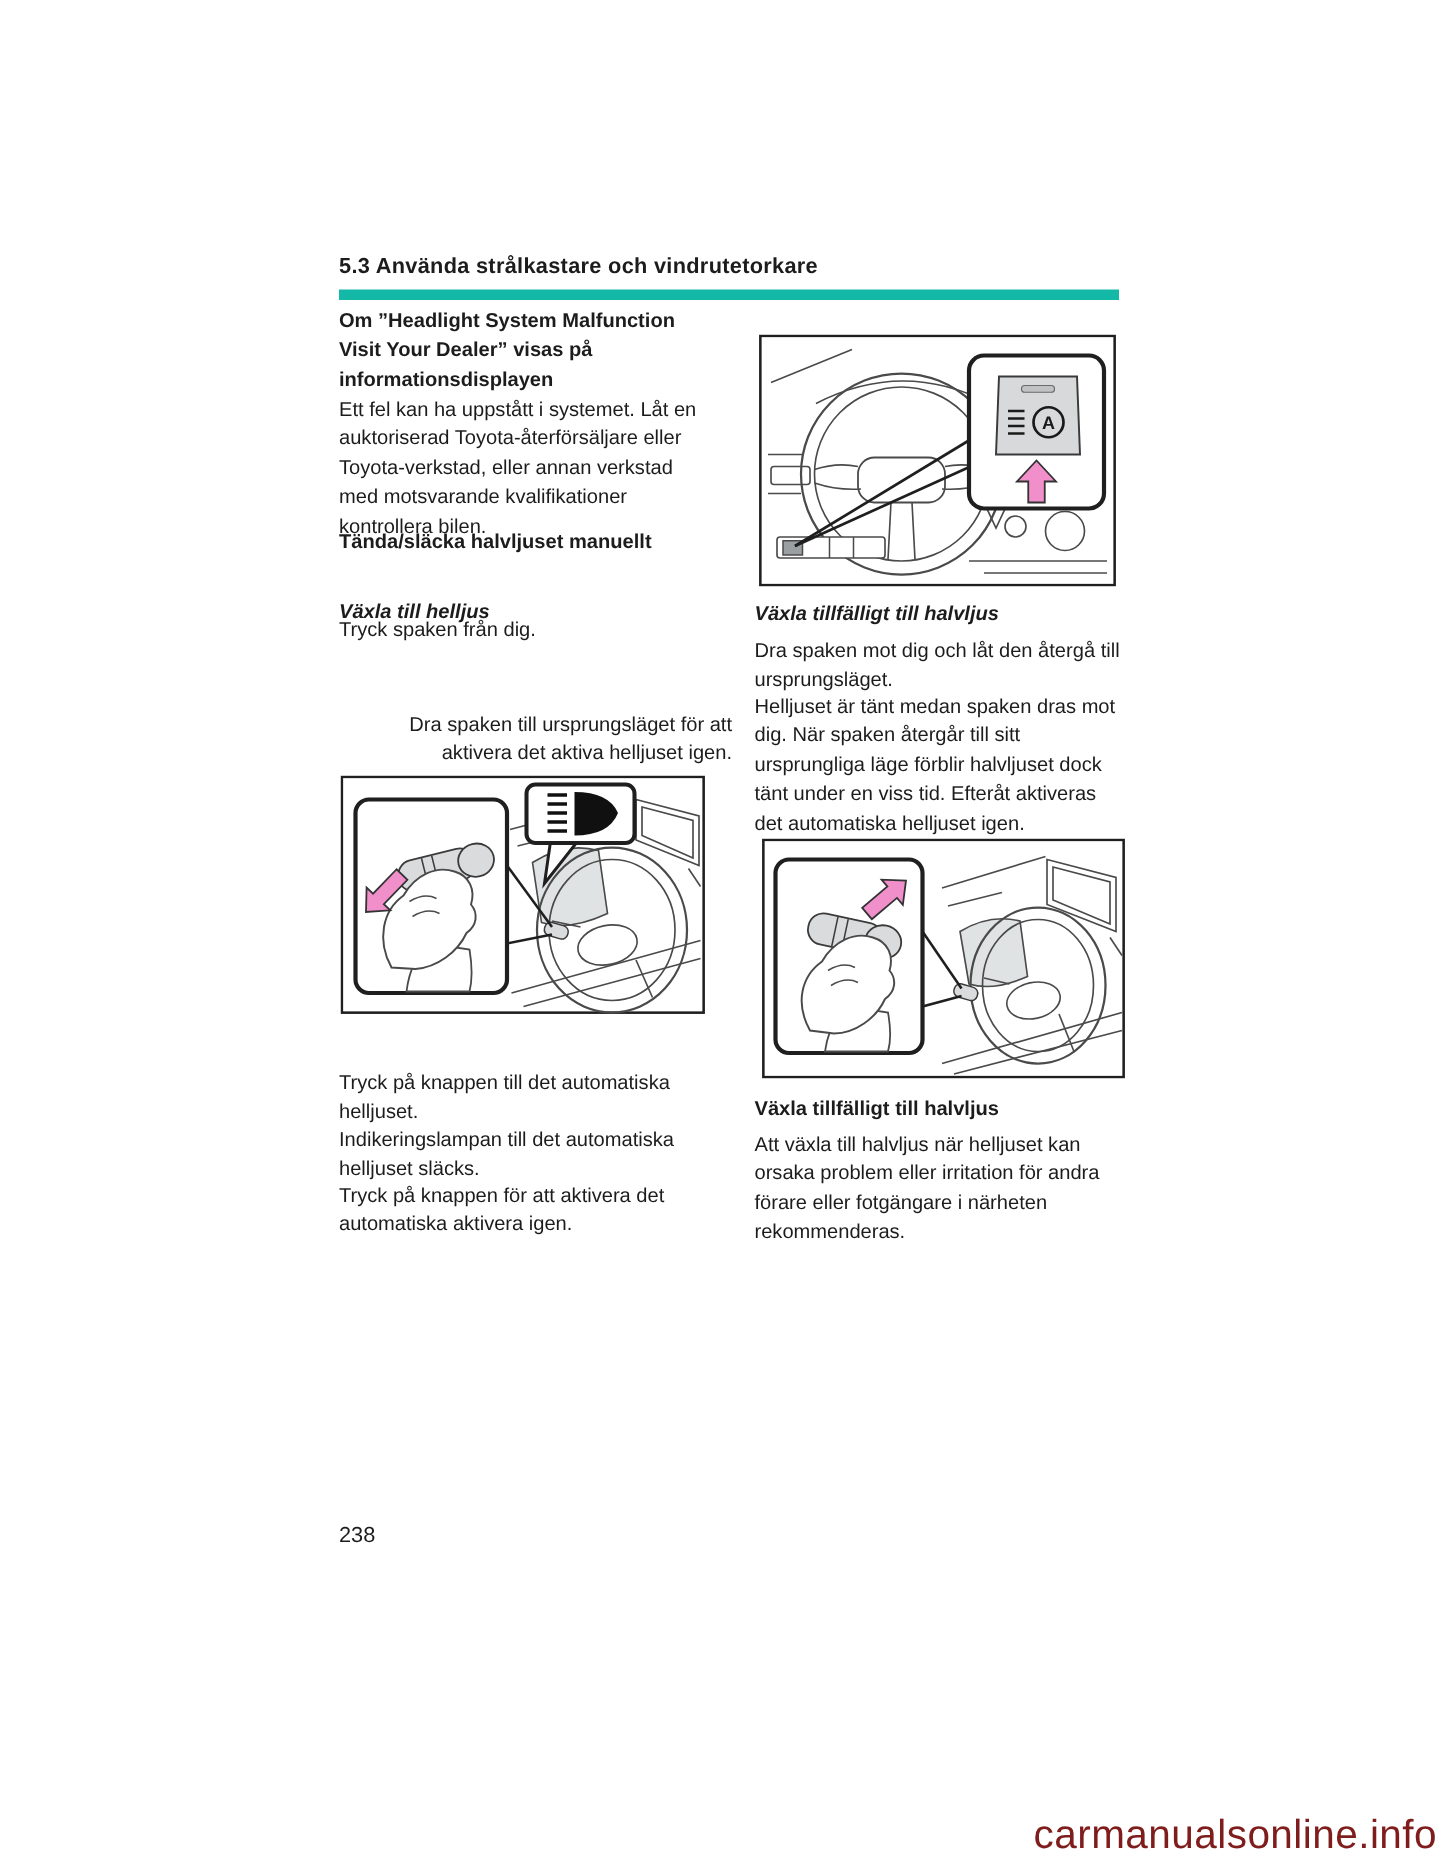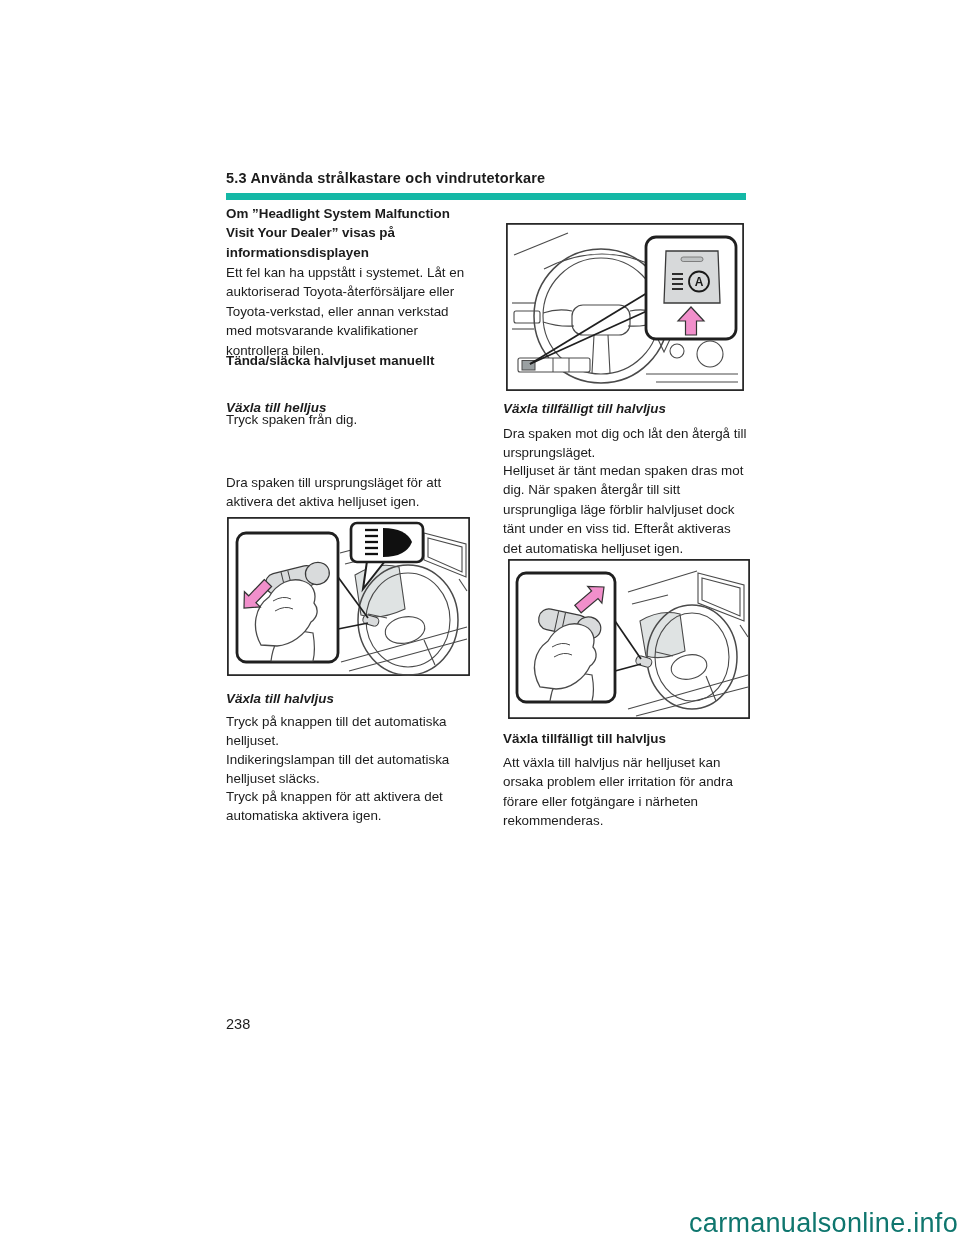--- a/index.html
+++ b/index.html
@@ -15,21 +15,21 @@
     padding-bottom:7px; border-bottom:7px solid #14b8a6;
   }
   .txt { font-size:13.4px; line-height:19.4px; white-space:pre-line; width:262px; }
   .b  { font-weight:bold; }
   .bi { font-weight:bold; font-style:italic; }
   .fig { background:#fff; }
   .fig svg { display:block; }
   .pagenum { left:226px; top:1016px; font-size:14.5px; font-weight:normal; }
   .watermark {
     left:668px; top:1208px; width:290px; text-align:right;
-    font-size:27px; color:#0f766e; letter-spacing:0.3px;
+    font-size:27px; color:#7f1d1d; letter-spacing:0.3px;
   }
 </style>
 </head>
 <body>
 
 <div class="page">
 
   <div class="abs hdr">
     <span>5.3  Använda strålkastare och vindrutetorkare</span>
   </div>
@@ -38,21 +38,21 @@
 Visit Your Dealer” visas på
 informationsdisplayen</div>
   <div class="abs txt" style="left:226px; top:263px;">Ett fel kan ha uppstått i systemet. Låt en
 auktoriserad Toyota-återförsäljare eller
 Toyota-verkstad, eller annan verkstad
 med motsvarande kvalifikationer
 kontrollera bilen.</div>
   <div class="abs txt b" style="left:226px; top:351px;">Tända/släcka halvljuset manuellt</div>
   <div class="abs txt bi" style="left:226px; top:382px;margin-top:16px;">Växla till helljus</div>
   <div class="abs txt" style="left:226px; top:410px;">Tryck spaken från dig.</div>
-  <div class="abs txt" style="left:226px; top:473px;">Dra spaken till ursprungsläget för att
+  <div class="abs txt" style="left:226px; top:473px;text-align:right;">Dra spaken till ursprungsläget för att
 aktivera det aktiva helljuset igen.</div>
 
   <div class="abs fig" style="left:227px; top:517px; width:243px; height:159px;">
     <svg viewBox="0 0 243 159" width="243" height="159">
       <rect x="0.9" y="0.9" width="241.2" height="157.2" fill="#fff" stroke="#1f1f1f" stroke-width="1.7"></rect>
 
       <g stroke="#4a4a4a" fill="none" stroke-width="1.1">
         <polygon points="197,16 239,27 239,60 197,43"></polygon>
         <polygon points="201,21 235,30 235,55 201,40"></polygon>
         <line x1="113" y1="36" x2="196" y2="14"></line>
@@ -101,21 +101,20 @@
           <line x1="56" y1="52.5" x2="56" y2="72.5" stroke="#3a3a3a" stroke-width="1"></line>
           <line x1="63" y1="52.5" x2="63" y2="72.5" stroke="#3a3a3a" stroke-width="1"></line>
         </g>
         <path d="M34,128 C24,110 28,90 42,80 C50,66 64,60 76,64 C86,67 90,76 87,86 C92,92 91,100 84,105 C78,118 64,128 50,129 Z" fill="#fff" stroke="#4a4a4a" stroke-width="1.3"></path>
         <path d="M46,84 Q56,78 64,82 M48,94 Q58,88 66,92" fill="none" stroke="#4a4a4a" stroke-width="1"></path>
         <polygon points="37.4,62.5 21.7,78.8 17.4,74.7 17,91 33.2,89.9 28.9,85.8 44.6,69.5" fill="#F18FCB" stroke="#333" stroke-width="1.2"></polygon>
       </g>
     </svg>
   </div>
 
-  <div class="abs txt bi" style="left:226px; top:689px;">Växla till halvljus</div>
   <div class="abs txt" style="left:226px; top:712px;">Tryck på knappen till det automatiska
 helljuset.</div>
   <div class="abs txt" style="left:226px; top:750px;">Indikeringslampan till det automatiska
 helljuset släcks.</div>
   <div class="abs txt" style="left:226px; top:787px;">Tryck på knappen för att aktivera det
 automatiska aktivera igen.</div>
 
   <div class="abs fig" style="left:506px; top:223px; width:238px; height:168px;">
     <svg viewBox="0 0 238 168" width="238" height="168">
       <rect x="0.9" y="0.9" width="236.2" height="166.2" fill="#fff" stroke="#1f1f1f" stroke-width="1.7"></rect>

